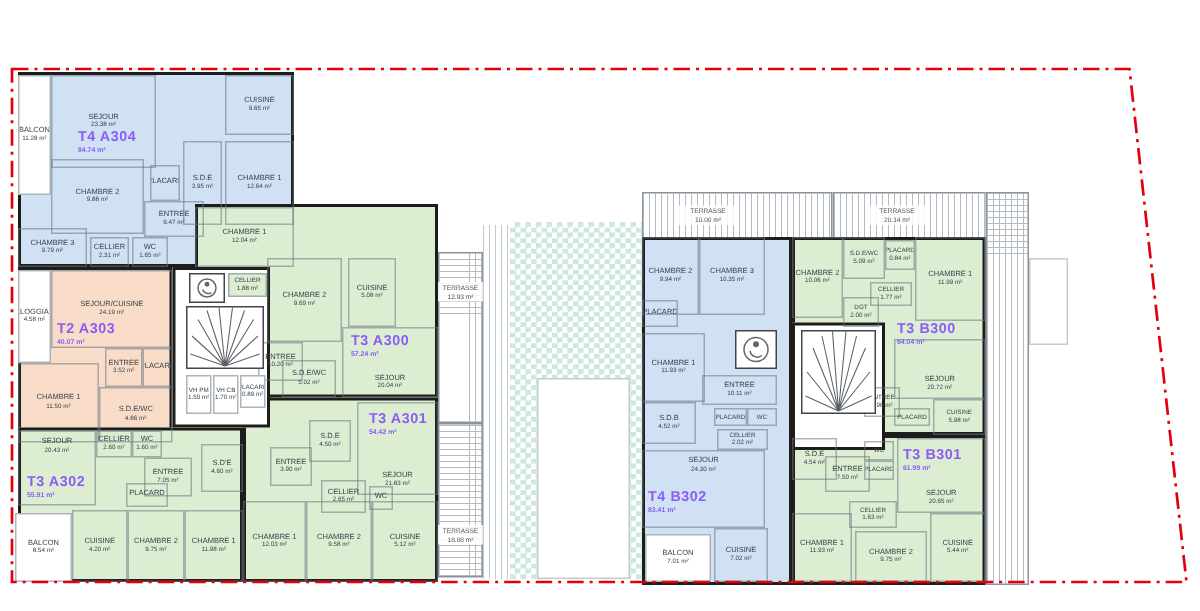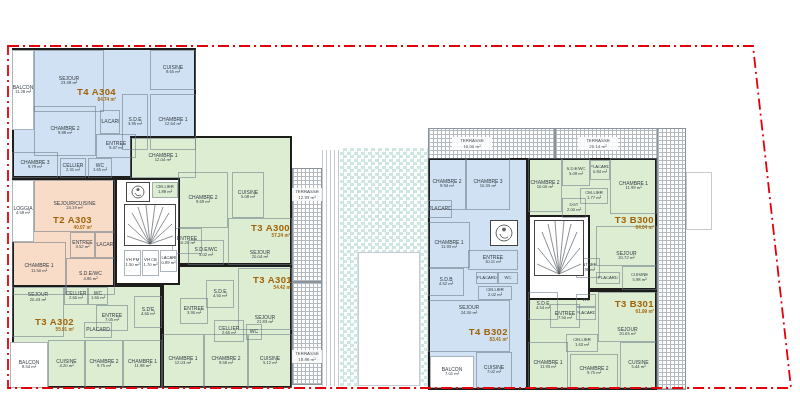--- a/index.html
+++ b/index.html
@@ -10,21 +10,21 @@
   .apt{position:absolute;border:2px solid #1d1d1b;box-sizing:border-box;z-index:2;}
   .core{position:absolute;border:2px solid #1d1d1b;background:#fff;box-sizing:border-box;z-index:3;}
   .rm{position:absolute;display:flex;flex-direction:column;align-items:center;justify-content:center;
       text-align:center;border:1px solid rgba(105,120,133,.55);color:#39424a;line-height:1.12;
       box-sizing:border-box;z-index:4;overflow:hidden;}
   .rm.hi{justify-content:flex-start;padding-top:4px;}
   .rm.low{justify-content:flex-end;padding-bottom:4px;}
   .rn{font-size:5px;}
   .ra{font-size:4.2px;}
   .white{background:#fff;}
-  .aptlbl{position:absolute;text-align:right;color:#a16207;z-index:5;line-height:1.2;}
+  .aptlbl{position:absolute;text-align:left;color:#8b5cf6;z-index:5;line-height:1.2;}
   .aptlbl .t{font-weight:bold;font-size:9.5px;letter-spacing:.4px;}
   .aptlbl .s{font-size:4.6px;font-weight:bold;}
   .hatch{position:absolute;z-index:1;background-color:#fff;border:1px solid #8b949c;box-sizing:border-box;
     background-image:repeating-linear-gradient(0deg,#b3bac0 0 .6px,transparent .6px 4px),
                      repeating-linear-gradient(90deg,#b3bac0 0 .6px,transparent .6px 4px);}
   .vstrip{position:absolute;z-index:1;background-color:#fff;
     background-image:repeating-linear-gradient(90deg,#c3cacf 0 .6px,transparent .6px 4px);}
   .checker{position:absolute;z-index:1;
     background:repeating-conic-gradient(#cfe7e2 0% 25%,#ffffff 0% 50%) 0 0/7px 7px;}
   .opening{position:absolute;z-index:2;background:#fff;border:1px solid #c5cbd0;box-sizing:border-box;}
@@ -316,21 +316,21 @@
       <span class="ra">24.30 m²</span>
     </div>
   <div class="rm" style="left:476px;top:352px;width:36px;height:36px;">
       <span class="rn">CUISINE</span>
       <span class="ra">7.02 m²</span>
     </div>
   <div class="rm white" style="left:430px;top:356px;width:44px;height:32px;">
       <span class="rn">BALCON</span>
       <span class="ra">7.01 m²</span>
     </div>
-  <div class="aptlbl" style="left:452px;top:326px;width:56px;">
+  <div class="aptlbl" style="left:432px;top:326px;width:56px;">
       <div class="t">T4  B302</div>
       <div class="s">83.41 m²</div>
     </div>
   <svg class="icon" style="left:490px;top:220px;" width="28" height="26" viewBox="0 0 28 26">
       <rect x="0.5" y="0.5" width="27" height="25" fill="#fff" stroke="#444" stroke-width="1"></rect>
       <circle cx="14" cy="13" r="8" fill="none" stroke="#666" stroke-width="1"></circle>
       <circle cx="14" cy="9.5" r="2" fill="#666"></circle>
       <path d="M10 14 a5 5 0 0 0 8 3" fill="none" stroke="#666" stroke-width="1"></path>
     </svg>
 

